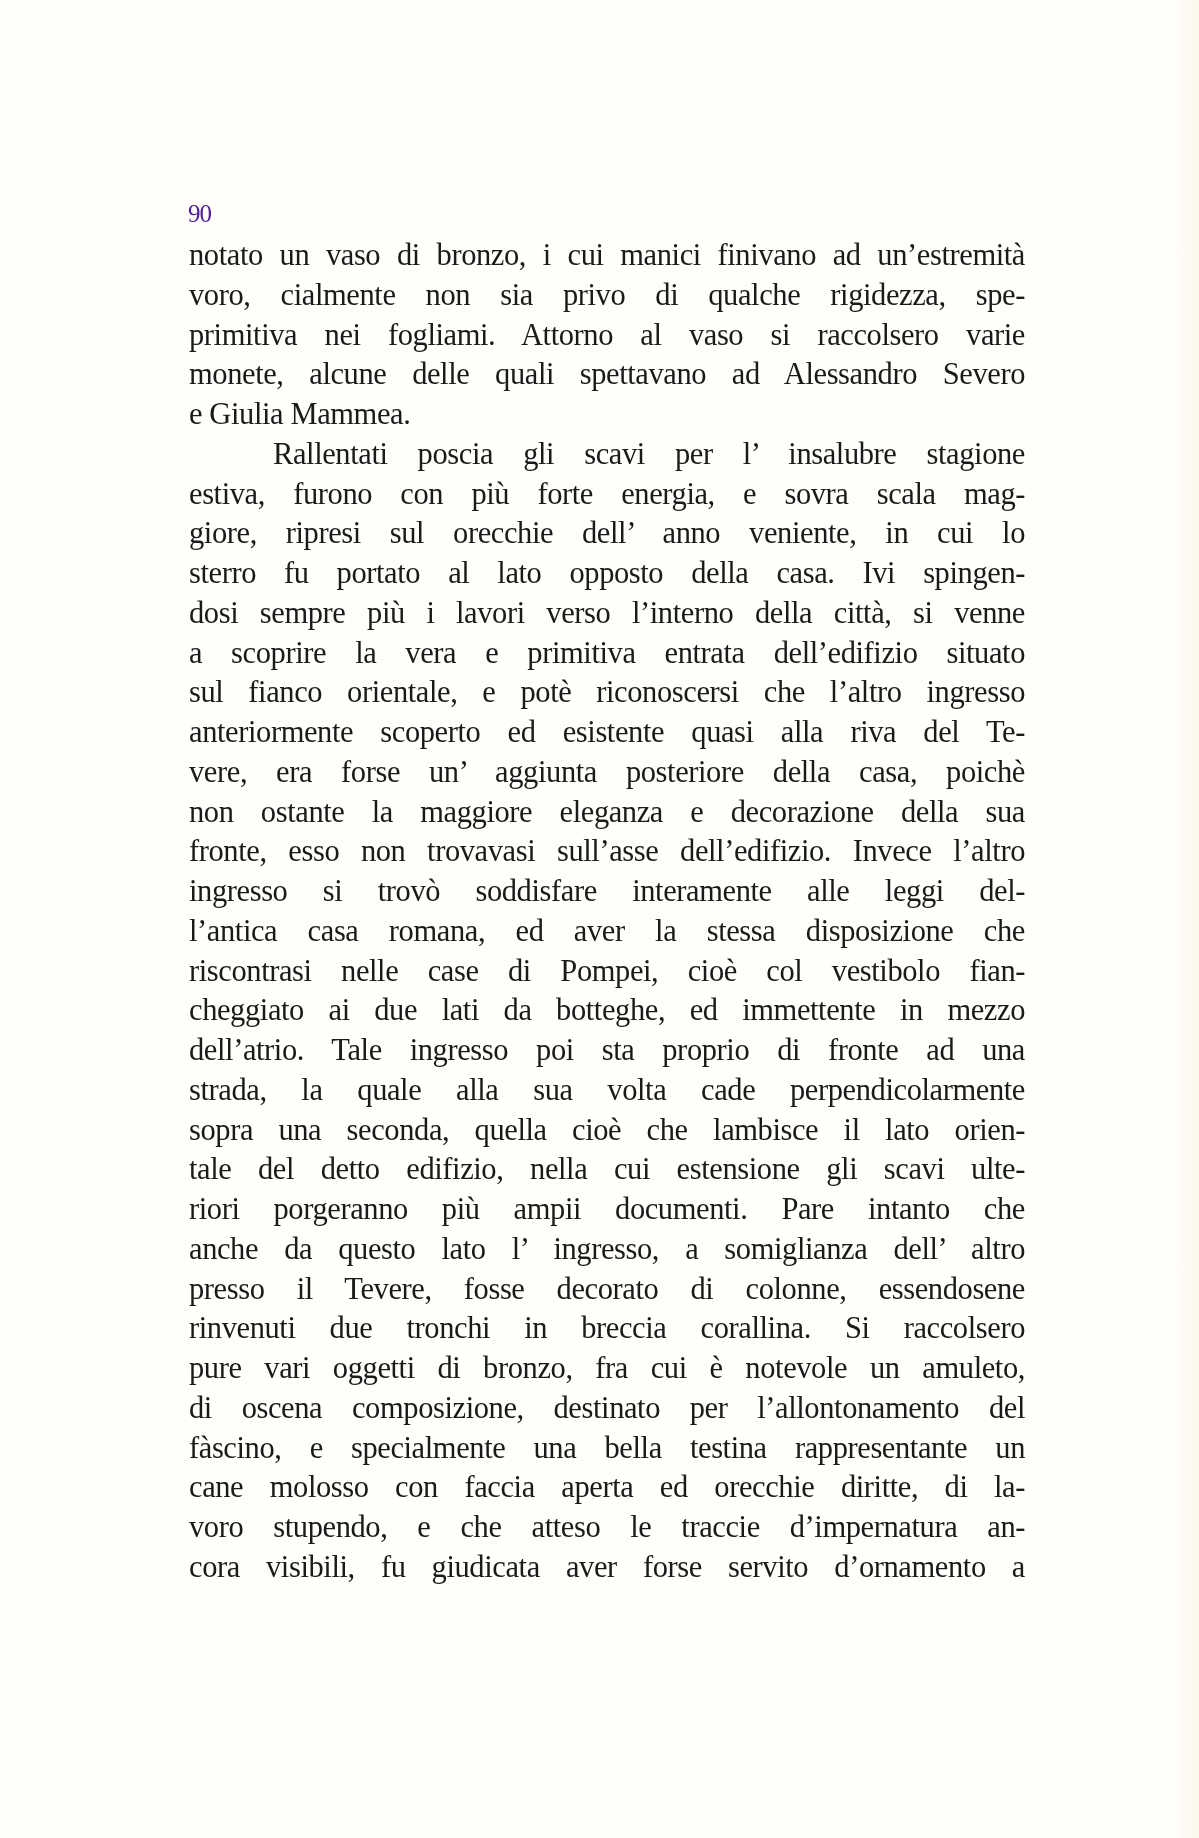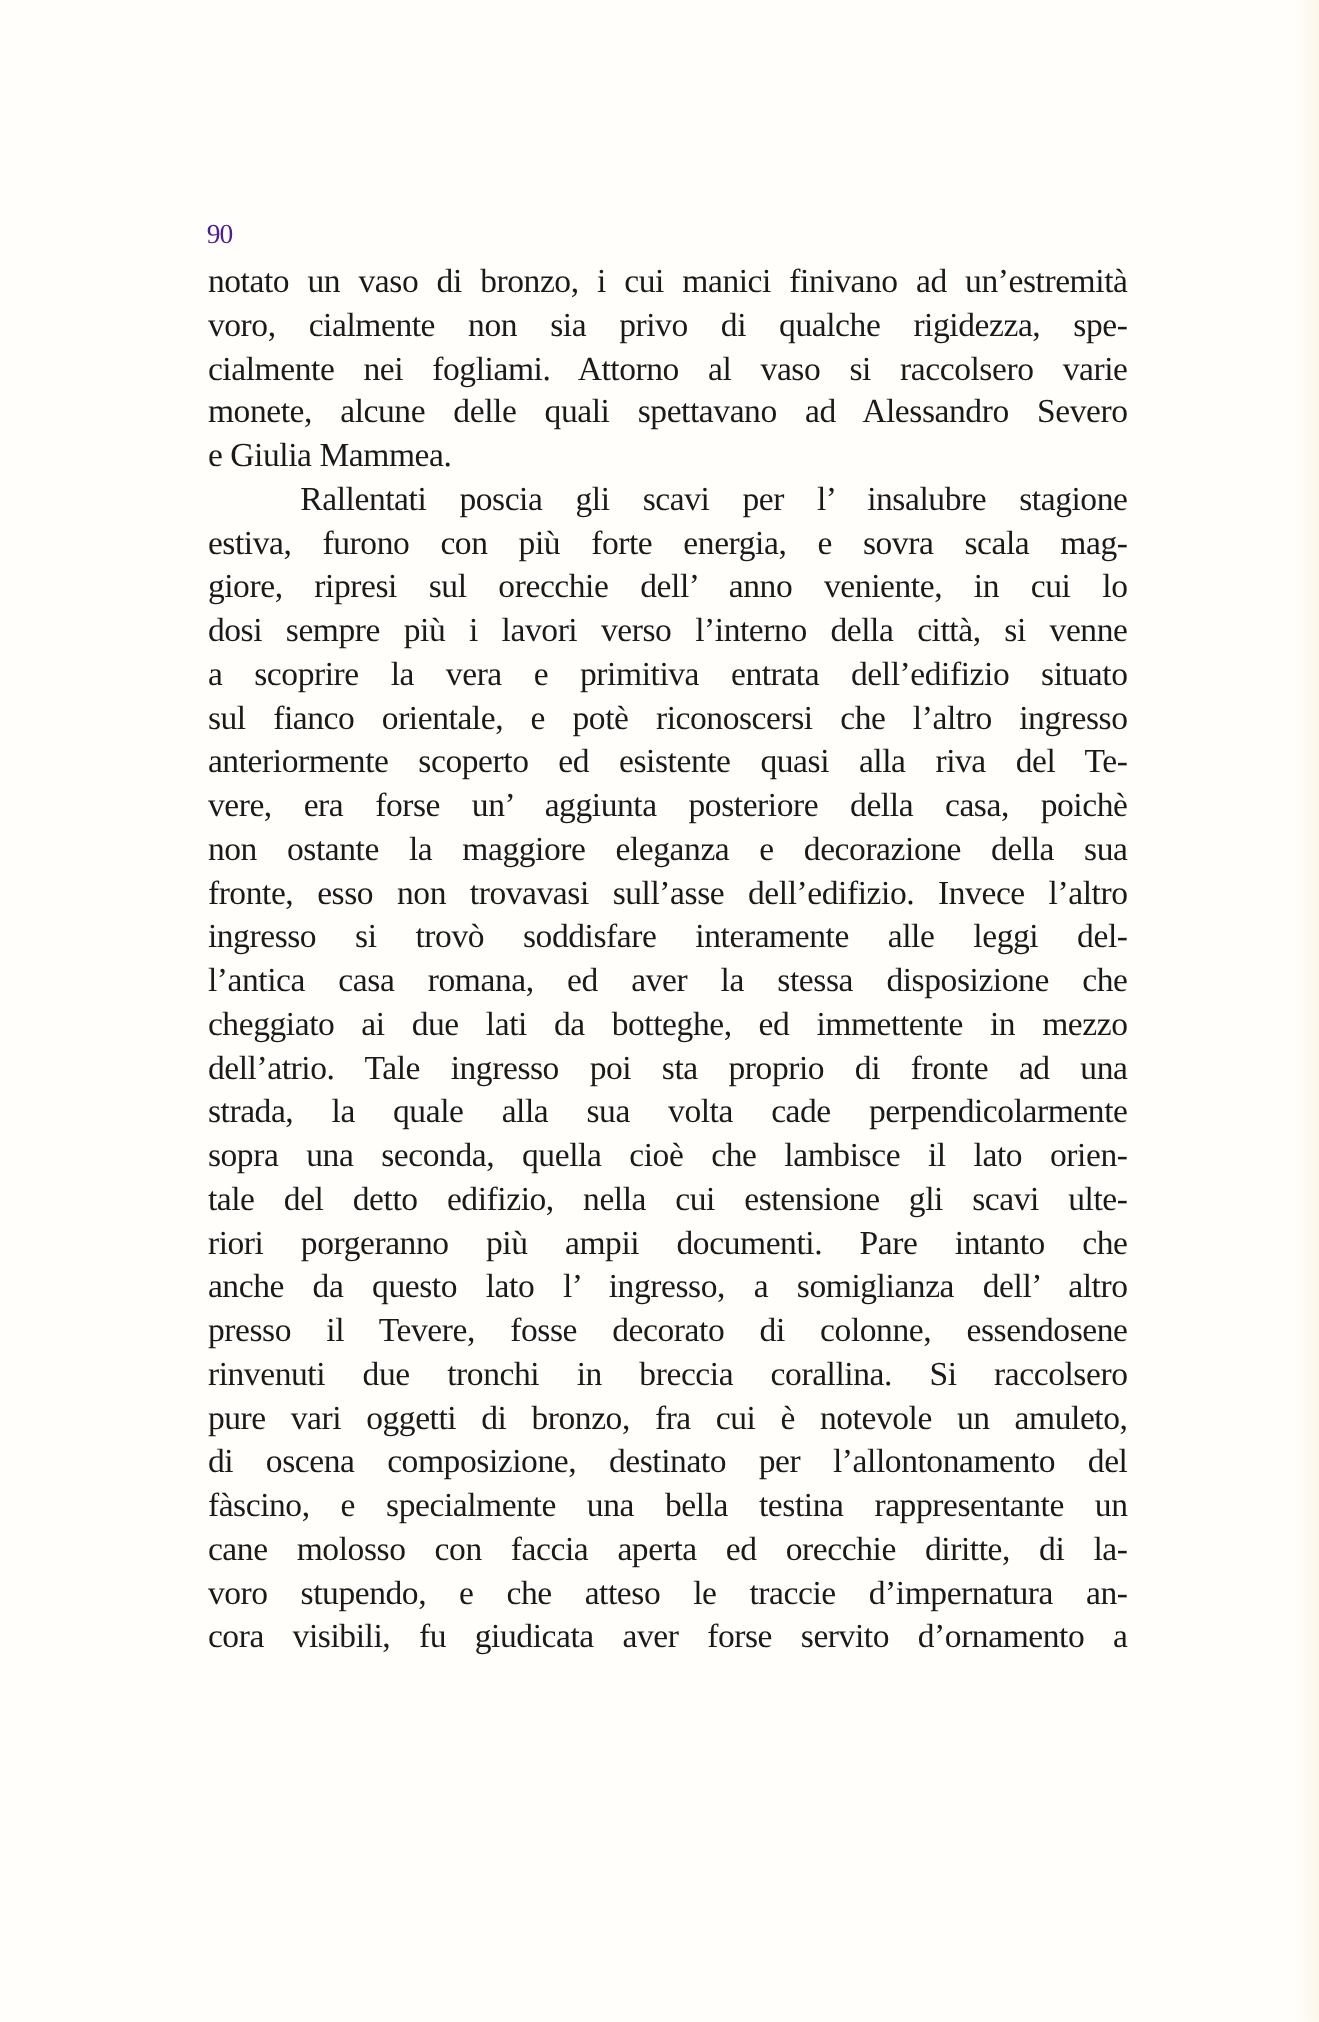--- a/index.html
+++ b/index.html
@@ -60,37 +60,39 @@
 <body>
 
 <div class="page-edge"></div>
 
 <div class="page-number">90</div>
 
 <div class="text-block">
   <div>
     <span class="line">notato un vaso di bronzo, i cui manici finivano ad un’estremità</span>
     <span class="line">voro, cialmente non sia privo di qualche rigidezza, spe-</span>
-    <span class="line">cialmente nei fogliami. Attorno al vaso si raccolsero varie</span>
+    <span class="line">primitiva nei fogliami. Attorno al vaso si raccolsero varie</span>
     <span class="line">monete, alcune delle quali spettavano ad Alessandro Severo</span>
     <span class="line last">e Giulia Mammea.</span>
   </div>
   <div>
     <span class="line indent">Rallentati poscia gli scavi per l’ insalubre stagione</span>
     <span class="line">estiva, furono con più forte energia, e sovra scala mag-</span>
     <span class="line">giore, ripresi sul orecchie dell’ anno veniente, in cui lo</span>
+    <span class="line">sterro fu portato al lato opposto della casa. Ivi spingen-</span>
     <span class="line">dosi sempre più i lavori verso l’interno della città, si venne</span>
     <span class="line">a scoprire la vera e primitiva entrata dell’edifizio situato</span>
     <span class="line">sul fianco orientale, e potè riconoscersi che l’altro ingresso</span>
     <span class="line">anteriormente scoperto ed esistente quasi alla riva del Te-</span>
     <span class="line">vere, era forse un’ aggiunta posteriore della casa, poichè</span>
     <span class="line">non ostante la maggiore eleganza e decorazione della sua</span>
     <span class="line">fronte, esso non trovavasi sull’asse dell’edifizio. Invece l’altro</span>
     <span class="line">ingresso si trovò soddisfare interamente alle leggi del-</span>
     <span class="line">l’antica casa romana, ed aver la stessa disposizione che</span>
+    <span class="line">riscontrasi nelle case di Pompei, cioè col vestibolo fian-</span>
     <span class="line">cheggiato ai due lati da botteghe, ed immettente in mezzo</span>
     <span class="line">dell’atrio. Tale ingresso poi sta proprio di fronte ad una</span>
     <span class="line">strada, la quale alla sua volta cade perpendicolarmente</span>
     <span class="line">sopra una seconda, quella cioè che lambisce il lato orien-</span>
     <span class="line">tale del detto edifizio, nella cui estensione gli scavi ulte-</span>
     <span class="line">riori porgeranno più ampii documenti. Pare intanto che</span>
     <span class="line">anche da questo lato l’ ingresso, a somiglianza dell’ altro</span>
     <span class="line">presso il Tevere, fosse decorato di colonne, essendosene</span>
     <span class="line">rinvenuti due tronchi in breccia corallina. Si raccolsero</span>
     <span class="line">pure vari oggetti di bronzo, fra cui è notevole un amuleto,</span>

